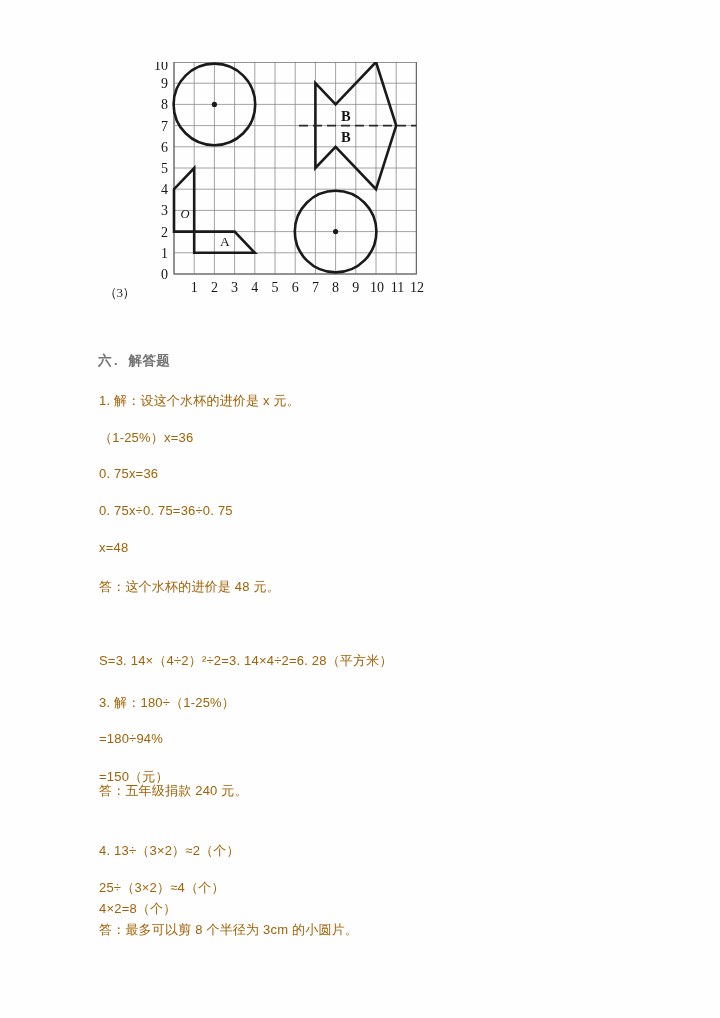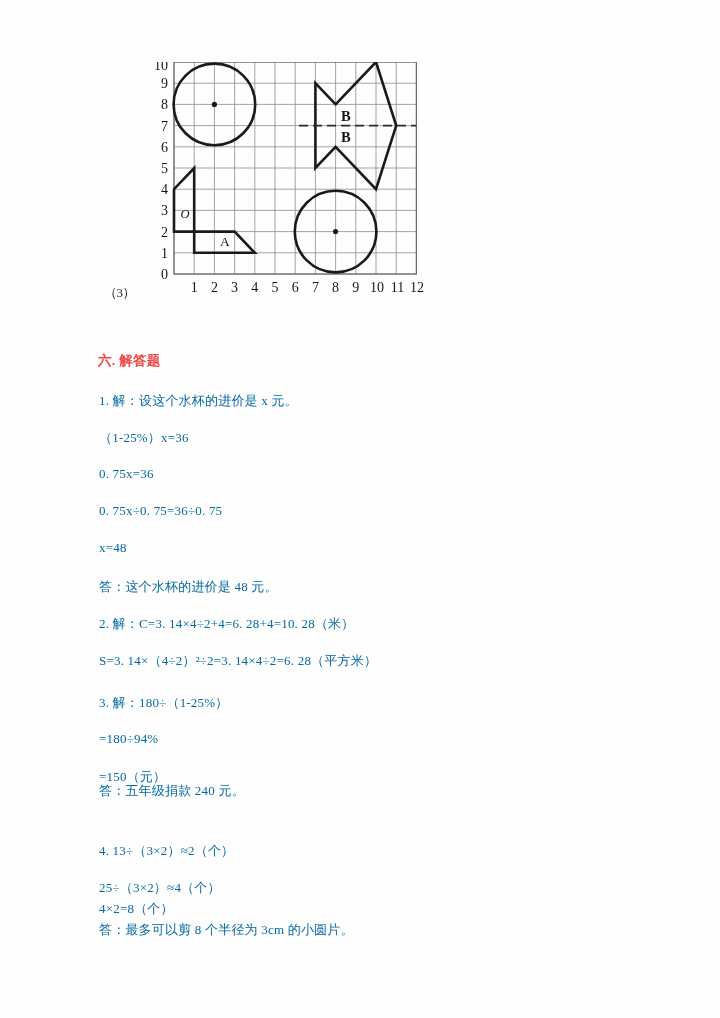--- a/index.html
+++ b/index.html
@@ -47,33 +47,33 @@
     letter-spacing: -0.5px;
   }
 
   
   .section-heading {
     position: absolute;
     left: 98px;
     top: 352px;
     font-size: 13.5px;
     font-weight: bold;
-    font-family: Liberation Serif, serif;
-    color: #ef4444;
+    font-family: Liberation Mono, monospace;
+    color: #737373;
     letter-spacing: 0.3px;
     text-align: center;
   }
 
   .line {
     position: absolute;
     left: 99px;
     font-size: 13px;
-    color: #0369a1;
+    color: #a16207;
     white-space: nowrap;
-    font-family: Liberation Serif, serif;
+    font-family: Liberation Sans, sans-serif;
     letter-spacing: 0.2px;
   }
 </style>
 </head>
 <body>
 
 <div class="page">
 
   <div class="figure-block">
 
@@ -167,21 +167,20 @@
   </div>
 
   <div class="section-heading">六. 解答题</div>
 
   <div class="line" style="top:392px">1. 解：设这个水杯的进价是 x 元。</div>
   <div class="line" style="top:429px">（1-25%）x=36</div>
   <div class="line" style="top:466px">0. 75x=36</div>
   <div class="line" style="top:503px">0. 75x÷0. 75=36÷0. 75</div>
   <div class="line" style="top:540px">x=48</div>
   <div class="line" style="top:578px">答：这个水杯的进价是 48 元。</div>
-  <div class="line" style="top:615px">2. 解：C=3. 14×4÷2+4=6. 28+4=10. 28（米）</div>
   <div class="line" style="top:652px">S=3. 14×（4÷2）²÷2=3. 14×4÷2=6. 28（平方米）</div>
   <div class="line" style="top:694px">3. 解：180÷（1-25%）</div>
   <div class="line" style="top:731px">=180÷94%</div>
   <div class="line" style="top:768px">=150（元）</div>
   <div class="line" style="top:782px">答：五年级捐款 240 元。</div>
   <div class="line" style="top:842px">4. 13÷（3×2）≈2（个）</div>
   <div class="line" style="top:879px">25÷（3×2）≈4（个）</div>
   <div class="line" style="top:900px">4×2=8（个）</div>
   <div class="line" style="top:921px">答：最多可以剪 8 个半径为 3cm 的小圆片。</div>
 

